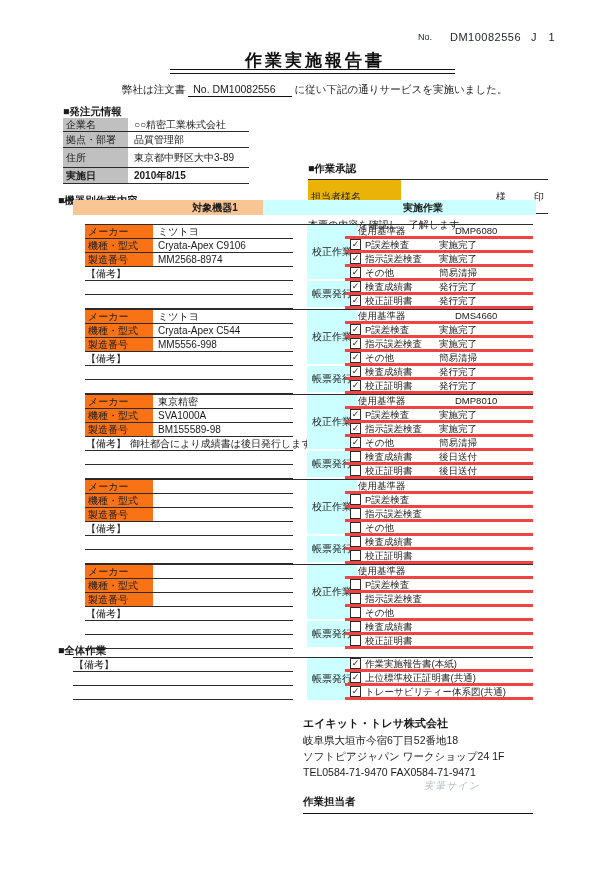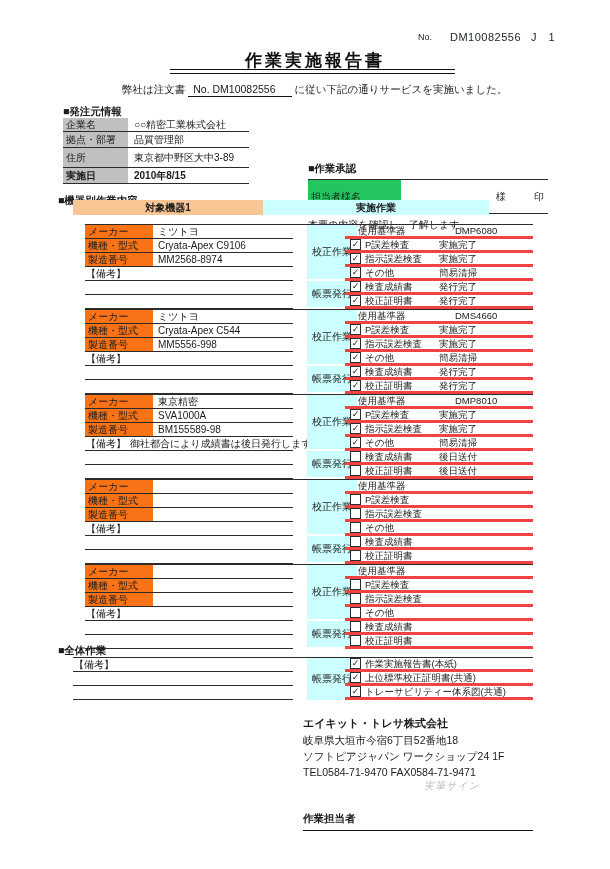--- a/index.html
+++ b/index.html
@@ -48,27 +48,27 @@
   .sec-heading { position:absolute; font-size:10.5px; font-weight:bold; }
   .client-table { position:absolute; left:63px; top:118px; width:186px; }
   .ci-row { display:flex; align-items:stretch; border-bottom:1px solid #2b2b2b; }
   .ci-label { width:62px; background:#c0c0c0; padding:1px 0 1px 3px; display:flex; align-items:center; }
   .ci-value { flex:1; padding-left:6px; display:flex; align-items:center; }
   .ci-row.h13{height:13px}.ci-row.h15{height:15px}.ci-row.h19{height:19px}
   .ci-row.bold{font-weight:bold}
   .approval { position:absolute; left:308px; top:118px; width:240px;margin-top:44px; }
   .approval .rule { border-bottom:1px solid #2b2b2b; margin-top:3px; }
   .ap-row { display:flex; align-items:center; height:33px; border-bottom:1px solid #2b2b2b; }
-  .ap-person { width:90px; align-self:stretch; background:#22c55e; display:flex; align-items:center; padding-left:3px; }
+  .ap-person { width:90px; align-self:stretch; background:#eab308; display:flex; align-items:center; padding-left:3px; }
   .ap-sama { margin-left:auto; margin-right:28px; }
   .ap-seal { margin-right:4px; }
   .ap-note { margin-top:4px; }
   
   .dev-header { position:absolute; top:200px; height:15px; display:flex; align-items:center;
-                justify-content:center; font-weight:bold; }
+                justify-content:center; font-weight:bold;padding-left:47px; }
   .dev-header.target { left:73px; width:190px; background:#f8c595; }
   .dev-header.work   { left:263px; width:226px; background:#ccffff; }
   
   .block { position:absolute; left:85px; width:448px; height:84px; border-top:1px solid #2b2b2b; }
   .b-left { position:absolute; left:0; top:0; width:208px; }
   .b-row { box-sizing:border-box; height:14px; border-bottom:1px solid #2b2b2b;
            display:flex; align-items:center; }
   .b-label { width:65px; align-self:stretch; background:#f97316; display:flex; align-items:center; padding-left:3px; }
   .b-value { padding-left:5px; white-space:nowrap; }
   .b-remarks { padding-left:1px; white-space:nowrap; }
@@ -90,21 +90,21 @@
   .overall .b-left { width:220px; }
   .overall .b-mid { left:222px; }
   .overall .mid-issue { height:42px; margin:0; }
   .overall .b-right { left:272px; }
   
   .footer-company { position:absolute; left:303px; top:716px; font-size:11px; font-weight:bold; }
   .footer-line1 { position:absolute; left:303px; top:734px; font-size:10.5px; }
   .footer-line2 { position:absolute; left:303px; top:750px; font-size:10.5px; }
   .footer-line3 { position:absolute; left:303px; top:766px; font-size:10.5px; }
   .sign-hint { position:absolute; left:424px; top:779px; color:#b7bec6; font-size:10px; letter-spacing:1px;font-style:italic; }
-  .staff { position:absolute; left:303px; top:812px; width:230px; border-bottom:1.5px solid #111;
+  .staff { position:absolute; left:303px; top:795px; width:230px; border-bottom:1.5px solid #111;
            padding-bottom:4px; font-weight:bold; font-size:10.5px; }
 </style>
 </head>
 <body>
 
 <div class="page">
 
   <div class="report-title">作業実施報告書</div>
   <div class="title-rule"></div>
   <div class="doc-no">

